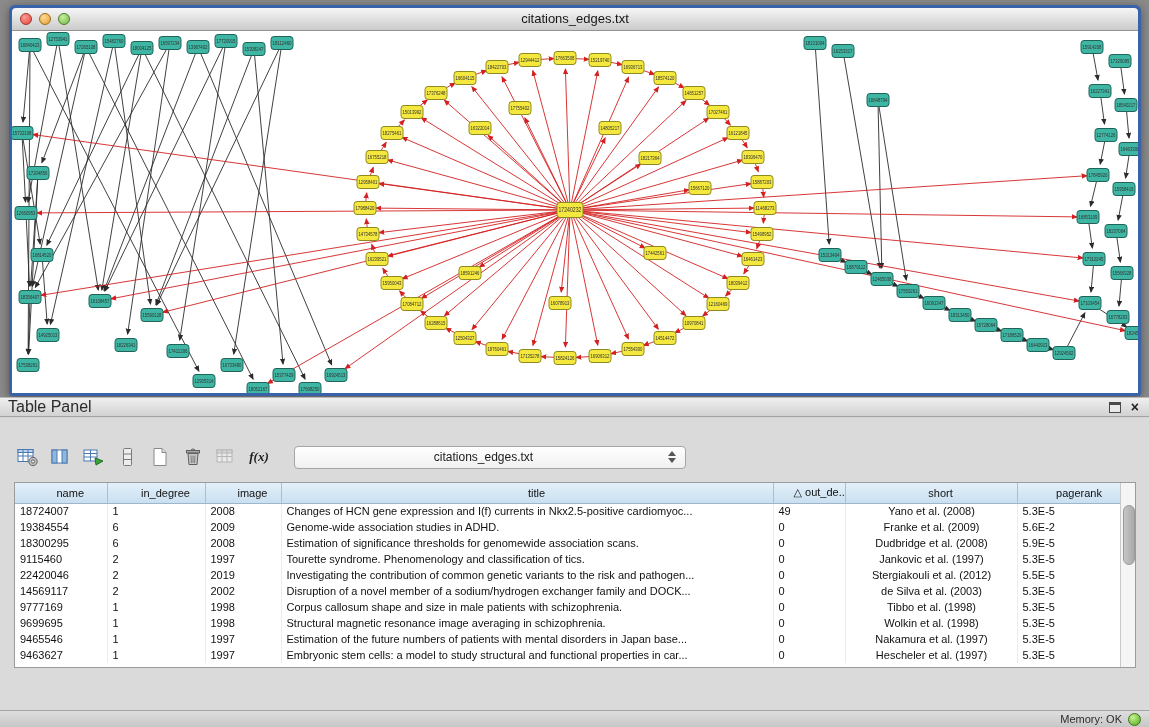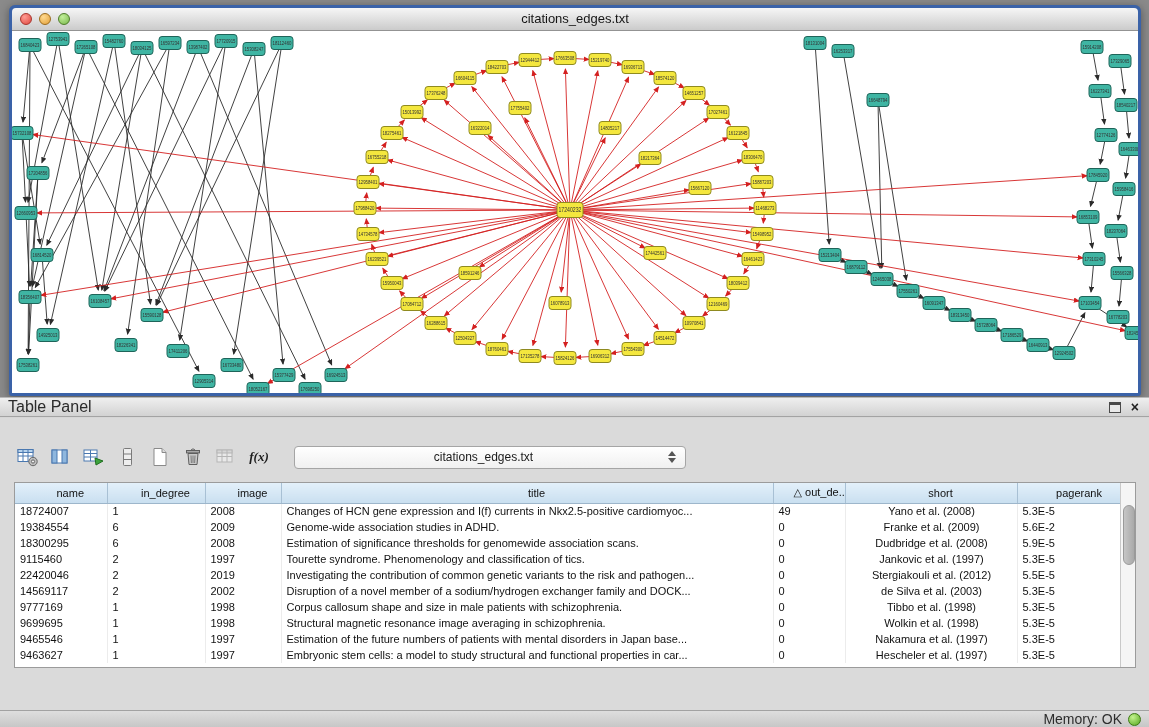--- a/index.html
+++ b/index.html
@@ -96,21 +96,21 @@
   .tab:first-child{border-left-width:1px;border-radius:4px 0 0 4px;}
   .tab:last-child{border-radius:0 4px 4px 0;}
   .tab.active{background:linear-gradient(#8b8b8b,#636363);color:#fff;}
 
   
   .status-bar{
     position:absolute;left:0;top:710px;width:1149px;height:17px;box-sizing:border-box;
     background:linear-gradient(#dedede,#c7c7c7);border-top:1px solid #a2a2a2;
     display:flex;align-items:center;justify-content:flex-end;gap:6px;padding-right:8px;
   }
-  .status-bar .mem{font-size:14px;color:#2d2d2d;}
+  .status-bar .mem{font-size:11px;color:#2d2d2d;}
   .led{width:11px;height:11px;border-radius:50%;
     background:radial-gradient(circle at 35% 30%,#c4f28e,#55a71e);border:1px solid #3c7a12;}
 </style>
 </head>
 <body>
 
 <div class="workspace">
   <div class="net-window">
     <div class="win-inner">
       <div class="titlebar">

